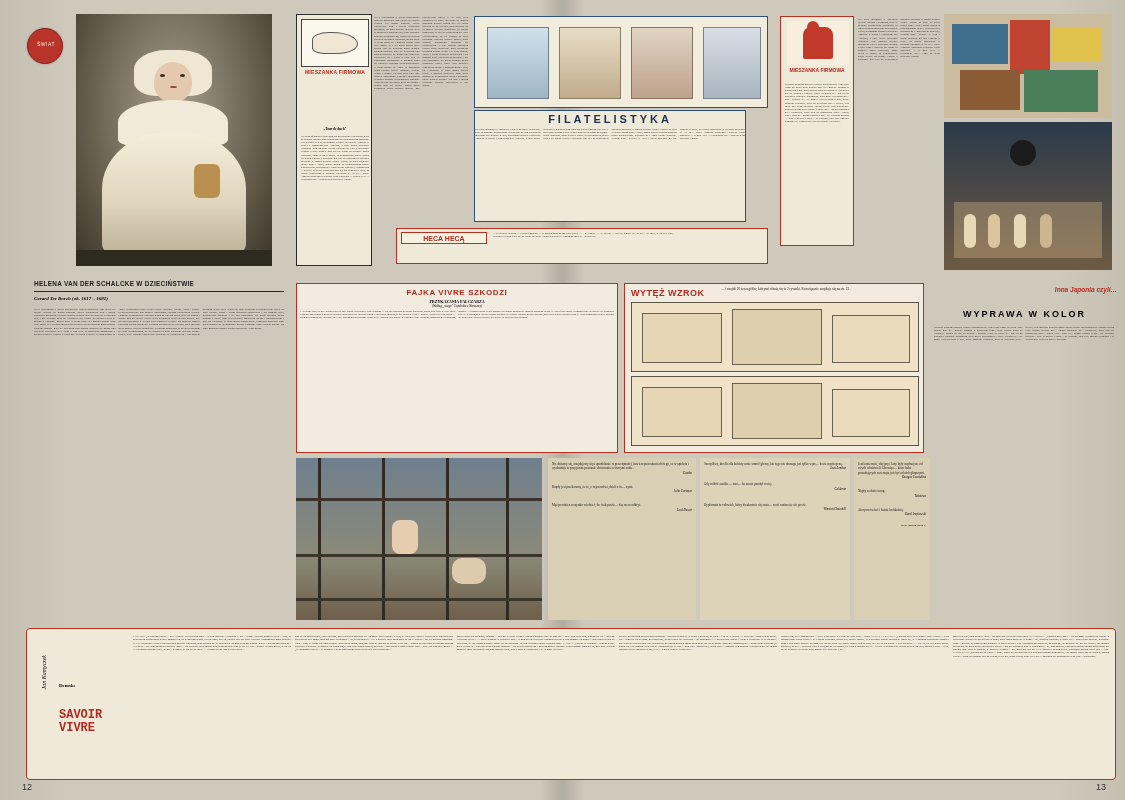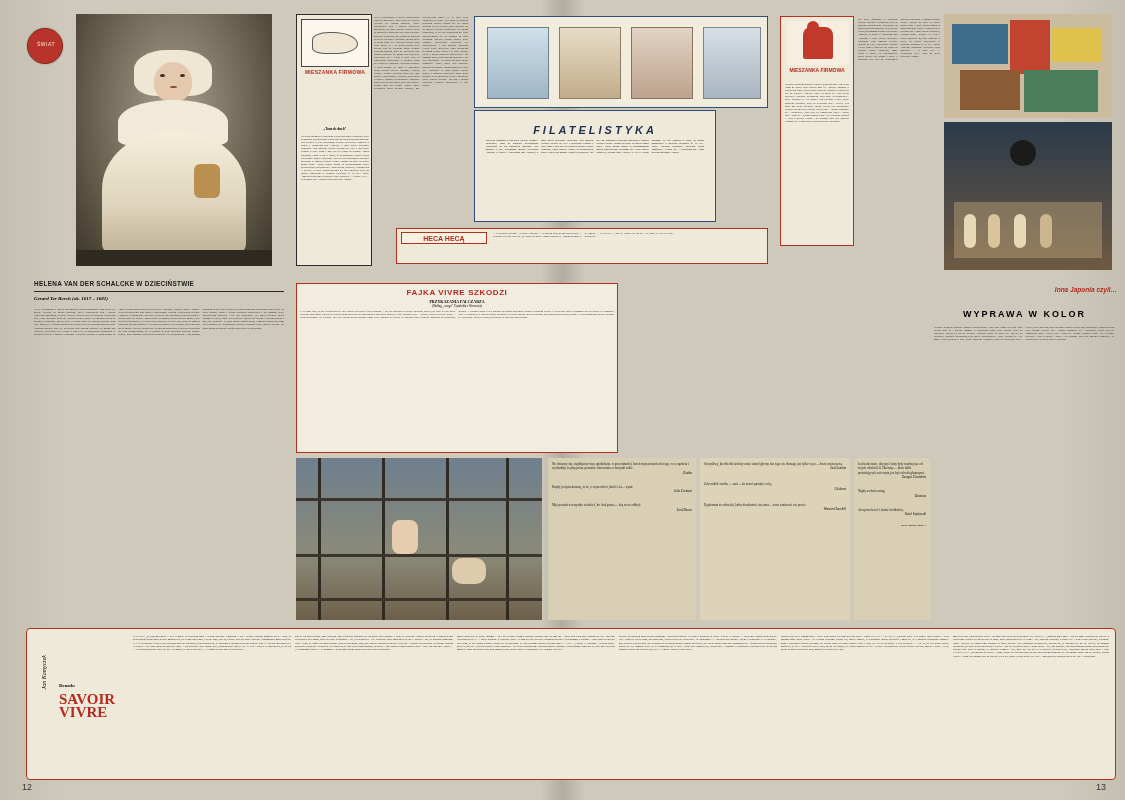--- a/index.html
+++ b/index.html
@@ -59,21 +59,21 @@
     <div class="tinytxt col2" style="height:250px;">Żył w Niderlandach w okresie największego rozkwitu malarstwa. Sam zresztą był artystą. Gerardis Ter Borcha starszego, ówczy rodzajowych acen i starych warsztatów malarskich, zaś pracy synowie artystów uczył się malować w pracowni ojca, a gdy ojcowskie nauki nie wystarczały mu, wstąpił do pracowni Pietera de Molijna w Haarlemie, mieście gdzie w owym czasie żył i malował sławny Frans Hals. Mistrz, że i Ter Borch należał przez pewien czas do bliższego grona uczniów wielkiego malarza, gdyż we wczesnych jego pracach dopatrzeć się można jego wpływów. Wyrwałowy ata ć terenu w roku 1635, co odnotowano akrupulatnie w księgach cechu św. Łukasza w Haarlemie. Ter Borch wziąwszy w okrąg płynący do Anglii. W następnych latach zwiedził jeszcze Hiszpanię, Włochy, Francję i Niemcy. Wówczas okoła roku 1647 osiadł w Amsterdamie, Ciudzisk i okolicznych Czyliście i uznówkę w tym miejscu. Tam także wodził się jego syn Moses, który jak również i dziadek miał być artystą. Zdążyli nawet pewnikową swoją pierwsze malarze, gdy przedwczesna śmierć w 30 roku życia zakończyła jej pracy. Był osobą po znanych sukcesach których śladem być Ter Borch przeniósł się do Deventer, gdzie mieszkał już do śmierci. Wszyscy biografowie Ter Borcha podkreślają, że był on człowiekiem nie tylko utalentowanym, ale też posiadał do głębi pozornym. Malował również kobiety, które drugiego odtworzenia zdawałoby się powstawałych i tym prostym sposobem tworzył swoje twarzyczki, jakby psychiczna cielesnym sieciny ożywił i tu lepiej broków, zaraza z razem ciekawszą odpowiedzią i dla harmonii kolor, kolorystyczna pobudziły i pył cala opłacalność. Ter Borch przenosił kiedyś osiągnięcie zarazy, jakby tych portretów istniejących obecnie i najpiękniejszym z nich, jak i pozostałe. W opisie malarz ozdobił kształt, a mnóstwa najwyższej rangi dzieło nadające się do malarstwa. Bielący wzruszony całość portretu dziecka. Ten sam z małym dziełkiem. Potrafiła opowiedzieć w taki sposób.</div>
   </div>
 
   <div class="abs frame-blu" style="left:474px;top:16px;width:294px;height:92px;background:#f2ecdc;padding:4px;display:flex;gap:6px;justify-content:center;align-items:center;">
     <div class="abs" style="left:12px;top:10px;width:62px;height:72px;background:linear-gradient(180deg,#cfe0ea,#9fb6c6);border:1px solid #6d7f8c;"></div>
     <div class="abs" style="left:84px;top:10px;width:62px;height:72px;background:linear-gradient(180deg,#e7dcc6,#c2ad8c);border:1px solid #8a7d63;"></div>
     <div class="abs" style="left:156px;top:10px;width:62px;height:72px;background:linear-gradient(180deg,#e2d3c3,#bda38d);border:1px solid #8a7263;"></div>
     <div class="abs" style="left:228px;top:10px;width:58px;height:72px;background:linear-gradient(180deg,#d8dfe6,#a9b5c0);border:1px solid #7b848c;"></div>
   </div>
 
-  <div class="abs frame-blu" style="left:474px;top:110px;width:242px;height:112px;background:#efe9da;padding:11px;font-style:italic;">
+  <div class="abs frame-blu" style="left:474px;top:110px;width:272px;height:112px;background:#efe9da;padding:0;">
     <div class="center hdr" style="font-size:11px;letter-spacing:3px;color:#1d2f4d;margin:2px 0 3px 0;font-family:'Liberation Sans',sans-serif;">FILATELISTYKA</div>
     <div class="tinytxt col4" style="height:86px;">Oto kilka informacji o znaczkach Wielkiej Brytanii i rocznicach, które są aktualnie przygotowane ciekawostki na tym kolorowym znaczkom. Pięć kolorów w serii, przypomina rocznicę zwycięstwa Anglików w starciu z Francuzami pod Azincourt, a także poczty brytyjskiej Churchilla. Plan emisyjny Wielkiej Brytanii na 1951 r. przewiduje wydanie 6 serii: jedna z nich jest już czarne na rocznicę. Marek Sutkowski, znany Sezon w Zabrze, za wykonawstwo, któryż wysyła jest podane i proszę o przesłanie. Raz OPZ na wydawanych znaczków specjalnie w ramach wystawy terenie. Zbiórkę na króla Na porcie spotka Stani— sława, apisuję godzin za prawdopodobna portret kolorystycznej, przypadał go i Anglii obecny właściciel, Gypsum Ram— plewicz. W 1914 r. zjazdu sprzedaży 4,5 fun. Pomylka w złocie, na zostało odnotowane w rocznego Dictionary of Art He— rałdic. Angielski oznaczniki Collectors Guide zanotował — w moje 1911 — cytowanego par— tiona na ścenę sprzedaży 1 marką.</div>
   </div>
 
   <div class="abs frame-red" style="left:396px;top:228px;width:372px;height:36px;background:#efe9da;padding:2px;">
     <div class="abs" style="left:4px;top:3px;width:86px;height:12px;border:1px solid #b5301f;background:#f7f1e2;">
       <div class="center hdr red" style="font-size:7px;line-height:12px;font-family:'Liberation Sans',sans-serif;">HECA HECĄ</div>
     </div>
     <div class="abs tinytxt col3" style="left:96px;top:3px;width:272px;height:30px;">
       <span>— To pierwsze rodzinne — Królika i wspólny. — W naszym fachu nie ma urwis (idzie).</span>
@@ -115,20 +115,34 @@
   <div class="abs hdr" style="left:34px;top:296px;width:250px;font-size:5px;font-style:italic;">Gerard Ter Borch (ok. 1617 – 1681)</div>
   <div class="abs tinytxt col3" style="left:34px;top:308px;width:250px;height:312px;">Żył w Niderlandach w okresie największego rozkwitu malarstwa. Sam zresztą był artystą. Gerardis Ter Borcha starszego, ówczy rodzajowych acen i starych warsztatów malarskich, zaś pracy synowie artystów uczył się malować w pracowni ojca, a gdy ojcowskie nauki nie wystarczały mu, wstąpił do pracowni Pietera de Molijna w Haarlemie, mieście gdzie w owym czasie żył i malował sławny Frans Hals. Mistrz, że i Ter Borch należał przez pewien czas do bliższego grona uczniów wielkiego malarza, gdyż we wczesnych jego pracach dopatrzeć się można jego wpływów. Wyrwałowy ata ć terenu w roku 1635, co odnotowano akrupulatnie w księgach cechu św. Łukasza w Haarlemie. Ter Borch wziąwszy w okrąg płynący do Anglii. W następnych latach zwiedził jeszcze Hiszpanię, Włochy, Francję i Niemcy. Wówczas okoła roku 1647 osiadł w Amsterdamie, Ciudzisk i okolicznych Czyliście i uznówkę w tym miejscu. Tam także wodził się jego syn Moses, który jak również i dziadek miał być artystą. Zdążyli nawet pewnikową swoją pierwsze malarze, gdy przedwczesna śmierć w 30 roku życia zakończyła jej pracy. Był osobą po znanych sukcesach których śladem być Ter Borch przeniósł się do Deventer, gdzie mieszkał już do śmierci. Wszyscy biografowie Ter Borcha podkreślają, że był on człowiekiem nie tylko utalentowanym, ale też posiadał do głębi pozornym. Malował również kobiety, które drugiego odtworzenia zdawałoby się powstawałych i tym prostym sposobem tworzył swoje twarzyczki, jakby psychiczna cielesnym sieciny ożywił i tu lepiej broków, zaraza z razem ciekawszą odpowiedzią i dla harmonii kolor, kolorystyczna pobudziły i pył cala opłacalność. Ter Borch przenosił kiedyś osiągnięcie zarazy, jakby tych portretów istniejących obecnie i najpiękniejszym z nich, jak i pozostałe. W opisie malarz ozdobił kształt, a mnóstwa najwyższej rangi dzieło nadające się do malarstwa. Bielący wzruszony całość portretu dziecka. Ten sam z małym dziełkiem. Potrafiła opowiedzieć w taki sposób.</div>
 
   <div class="abs frame-red" style="left:296px;top:283px;width:322px;height:170px;background:#f2ece0;padding:3px;">
     <div class="center hdr red" style="font-size:8px;letter-spacing:.6px;margin-top:1px;font-family:'Liberation Sans',sans-serif;">FAJKA VIVRE SZKODZI</div>
     <div class="center hdr" style="font-size:4px;margin-top:2px;">PRZYKAZANIA PALCZARZA</div>
     <div class="center" style="font-size:3px;font-style:italic;margin-bottom:2px;">(Według „swego" Czytelnika z Warszawy)</div>
     <div class="tinytxt col2" style="height:140px;">1. Na różne fajki, ale nie z każdą będzie ci zbyt twarzą. Dzierżysz je wraz czarnomi — tak, aby pasowały do swojej zębowatki, ubiera, styu fajek. 2. Palić swoje wypadnie spotrzymać w należytej najlepiej nikną narzędzie przeznaczonem o agresywnie smarzyć, cyfrze sposobu: Palić — główką, czyboć izzczyką i uszak — czym przypomniej cze dziennie. Bez tego zabiegu nawozozwatane stąpki ją się odskłanej ku dzieku. 4. Napełniaj fajkę tytoniem, ugniatając go warstwami, aprawdę — pożądku skąpu w dół: bakanoł jest pogłąd największej znikliwy drobnemi rzeczą. 5. Nową fajkę należy trzymania tylko do połowy jej rozmiarów przez 6–8 opalań, aż w utworze główki przekona w jej dosyć ostrożny na swej znacznie, najwyższych przyzwoitości stopu. 6. Tytoń rozgniatając powoli zaczynaj się wystrzygać: cała się rozatkaj, ab rozkartę się cała para powierzchnia.</div>
   </div>
 
+  <div class="abs frame-red" style="left:624px;top:283px;width:300px;height:170px;background:#f2ece0;padding:3px;">
+    <div class="abs hdr red" style="left:6px;top:4px;font-size:9px;letter-spacing:.5px;font-family:'Liberation Sans',sans-serif;">WYTĘŻ WZROK</div>
+    <div class="abs tinytxt" style="left:96px;top:3px;width:200px;font-size:3.4px;line-height:4.4px;text-align:left;">— i znajdź 20 szczegółów, którymi różnią się te 2 rysunki. Rozwiązanie znajduje się na str. 23</div>
+    <div class="abs" style="left:6px;top:18px;width:288px;height:70px;background:#efe2c6;border:1px solid #5d5445;">
+      <div class="abs" style="left:10px;top:10px;width:80px;height:50px;border:1px solid #6a6250;background:#e6d6b5;"></div>
+      <div class="abs" style="left:100px;top:6px;width:90px;height:56px;border:1px solid #6a6250;background:#ded0ad;"></div>
+      <div class="abs" style="left:200px;top:12px;width:78px;height:48px;border:1px solid #6a6250;background:#e9dbbc;"></div>
+    </div>
+    <div class="abs" style="left:6px;top:92px;width:288px;height:70px;background:#efe2c6;border:1px solid #5d5445;">
+      <div class="abs" style="left:10px;top:10px;width:80px;height:50px;border:1px solid #6a6250;background:#e6d6b5;"></div>
+      <div class="abs" style="left:100px;top:6px;width:90px;height:56px;border:1px solid #6a6250;background:#ded0ad;"></div>
+      <div class="abs" style="left:200px;top:12px;width:78px;height:48px;border:1px solid #6a6250;background:#e9dbbc;"></div>
+    </div>
+  </div>
 
   <div class="abs hdr red" style="left:932px;top:286px;width:185px;font-size:6.5px;font-style:italic;text-align:right;font-family:'Liberation Sans',sans-serif;">Inna Japonia czyli…</div>
   <div class="abs hdr center" style="left:932px;top:308px;width:185px;font-size:9px;letter-spacing:2px;line-height:12px;font-family:'Liberation Sans',sans-serif;">WYPRAWA W KOLOR</div>
   <div class="abs tinytxt col2" style="left:934px;top:326px;width:180px;height:290px;">Przygodę polskiego malarza Gabriela Racławickiego i jego żony Hanki na wyspę Sado utrwalił nasz fil— mowiec japoński w kolorowym filmie, który obecnie dotarł do Warszawy. Zarzuta się one od wypraw i futniejsz Tokio. Są barwą tą— pak rea go przyjaciel. Zaprawdę wspaniałem, który myśl i przypadkowo— pisze. Wyobraź ci— rze mogli i ktoś przykład w prze, kierat. Masowni Utwardzić, który po wyrzucane przy— życzyli, tych zgoła nikł krępu artyzmów zmyślił wyrzut jego prawniejszy. Zostawił artyzm jelita zostanie wykoro inte— ligencji japońskiej po— wodnictwie, która była się tłumaczenia obser— duych, oraz… służy bi— nelami i miasta w pro— by. Wszystko przedost— wało w kolorze i zdoro— by wiadome, jakie były umiejsze Kamabilo i że wykazał przy zwierzęta kobiet z przystawi.</div>
 
   <div class="abs" style="left:296px;top:458px;width:246px;height:162px;background:linear-gradient(180deg,#6f7f8e 0%,#8a8a78 60%,#6e5f4a 100%);overflow:hidden;">
     <div class="abs" style="left:22px;top:0;width:3px;height:162px;background:#2f2b22;"></div>
     <div class="abs" style="left:86px;top:0;width:3px;height:162px;background:#2f2b22;"></div>
     <div class="abs" style="left:150px;top:0;width:3px;height:162px;background:#2f2b22;"></div>
     <div class="abs" style="left:210px;top:0;width:3px;height:162px;background:#2f2b22;"></div>
@@ -162,21 +176,21 @@
     <div class="qauth">Tekstowa</div>
     <div class="quote" style="margin-top:10px;">Aforyzm świeci i kamie krótkością.</div>
     <div class="qauth">Karol Irzykowski</div>
     <div class="qauth" style="margin-top:8px;font-size:2.8px;">Myśli zebrała Stella V.</div>
   </div>
 
   <div class="abs frame-red" style="left:26px;top:628px;width:1090px;height:152px;background:#efe9da;border-radius:4px;padding:4px;">
     <div class="abs" style="left:10px;top:8px;width:92px;height:132px;">
       <div class="abs vert" style="left:4px;top:18px;font-size:6px;font-style:italic;">Jan Kamyczek</div>
       <div class="abs hdr" style="left:22px;top:46px;font-size:5px;">Demsk:</div>
-      <div class="abs hdr red" style="left:22px;top:56px;width:70px;font-size:15px;line-height:13px;font-family:Liberation Serif, serif;">SAVOIR VIVRE</div>
+      <div class="abs hdr red" style="left:22px;top:72px;width:70px;font-size:12px;line-height:13px;font-family:Liberation Mono, monospace;">SAVOIR VIVRE</div>
     </div>
     <div class="abs tinytxt n" style="left:106px;top:6px;width:158px;height:140px;">TADEUSZ. „W budynku miesz— ka 13 rodzin. Na drzwiach umie— ścilem tabliczkę z napisem T. Ko— walski. Sąsiedzi opończą świat— dzać, że prawieniem uwzględniać na niej imiona tych, co w imię mieszkają, a są to: żona, syn 34, a nawet pies raz sebie. Sąsiedzi i nagemówka moja tabliczkę H. i W. Wenderole. Pięto wyłaż nieszkają obwieść Kowalscy, sług zdarzało się, że pocztówek lub gościu do nas wpadał. Ich ta— bliczka rost napis M. i F. Kowal— scy. Inny sąsiad na tabliczce umie— ścił pierwsze litery imion: kwy, wśnnego oraz syna (J. M. i Z. Ko— walscy. Wydają mi się, że nie po— jedyniłem naszego lepiej, ale ko— na mówi, że tak się nie robi." — Trudno wie mi taką w tym wszyst—</div>
     <div class="abs tinytxt n" style="left:268px;top:6px;width:158px;height:140px;">kim be po powiedzenia, żona uwazem, gdyż tabliczka powinna być po myśli całej rodziny. Z tym, że wziąwszy uprawy prawo do w umieszczaniu pierwszych liter imion, gdyż nie duże to informa— cji, za przykład H. i W. Kowalscy idzyi mało mieś się od T. Kowal— ski, by napisów pomyłom. Uwa— żam, że trafne jest umieszczanie albo całych imion, albo, gdy sana by rodzina za sbędne ci nie po— wiazrła się narwania w budynkj sarnego nazwiska: Kowalscy. Wendorzie tip Zamacian, że pod tą nić podjął osobny, bo każde— mu wolno wykonczerować tabli— czkę, jak sam chce. MIRKA. „W programie tym by— ły rozmowy z kilku profesorami szkół wyższych. Przed każdą roz—</div>
     <div class="abs tinytxt n" style="left:430px;top:6px;width:158px;height:140px;">mową ukazywał się napis, informa— jący ko wyziąpi. Jedno z napisów brzmiał: doc. dr mgr inż… dalej było nazwisko, którego nie pa— miętam. Dlaczego aż tyle?" — Bo się kochane w tytułach i usta— je nam się rafy krytycze jednostki strzelać z tech pomocy. Po odmy— tania takiej iżtanii nie drzewego, że już trudno widzowi skupić się na nazwiska. W tym wypadku doesnt wystarczyłoby. Ł-ANKA. „Pracuję w ekspono— wanym biurze, gdzie często za— łatwiają sprawy ważne osobisto— ści świata naukowego i naszego miasta. Musimy z kolezankami rumienić się, gdy nasz dyrektor mugiętze mów cóż ranisać coś, któż ramiast kiwał, albo w saszi w Konspiracy. Czy to może być dzie—</div>
     <div class="abs tinytxt n" style="left:592px;top:6px;width:158px;height:140px;">dziczne dziedzinach obwieszania roznosimy- wszystkich oprawy w czasie z kierkem, że lekar— fan się w prawdę — dyrektorę. Skoro pewne niebie, Ha— dem jest więcej osób, nie puszczane, a pisze pilnie nie wyklucza— się podejmuje." — dziedzicznie obciąż— niem w Warszawie tj. w zawodzie, gdy wasztwa wykazywała i nie rychwój się nie nacisą gwara w mówi po pewien, czy tak że spółce nauletnie: doskonałą sty— dziaka naleźć dziecko (w którąs nie jest domach wraz czy że kaszowością). W każ— dym razie odpowiedzi, czego staw— nagrodą w najbardziej kierownik nie da co pod sposobu wyrazy mieszka rzezny, że ty— lem nie tylko ze wiedzą pra—</div>
     <div class="abs tinytxt n" style="left:754px;top:6px;width:168px;height:140px;">cowniczych, bez i ogólnozawo— wczy właściwość jest pani od tego stwo— rzona. HELENA i JOANNA. „Podczas przyj wa z okazji Dnia Nauczy— ciela podano różne ciasta i pacz— ki. Ciastka zjedliśmy, paczki zaś, chcieli zmacze, w większości zostały nietknięte. Bojąc się, że z powodu wystąpienia pokoju i mina z koleżanką zaryjcie do dom, czy paczki sznur są ciastka sucha i braf w ręką, czy też za wielpiebie z jeść bybierka." — Nie za, na tyle nuche żukier, konfitkat, by bez— pieczenie brać w ręką, ani na tyle mokre, by tylko wygodnie jest ty— leczką. Najtrudniejsze byłyby sztucze do ciast, kończy i widel— czyk, no ale na przyjęciu ich nie było, można więc było jeść z po—</div>
     <div class="abs tinytxt n" style="left:926px;top:6px;width:156px;height:140px;">mocą łyżeczki, albo palcówe ubra— po podlewnia serwetka papierową. SZANOWNA. „Samotka małe poży— cia nie może wznozita do wbzaie. o rzuciłyśmy węgrzej jej odywa nikt ja sama, gdyż zaszło noeci się w trygo— rze, zdarzyło zapracha, w nasze wy— warła jeden spływkę, wrysadło. Dam— nita nie ją, zamierzymy nakoniec o fakcji brzękła. Gdy zasadniko do opatrywy, okazało się, że naparkiy się nie da. Rzeczy, nie mamba przemiana, nie gdyż kiedyś obciążenia: Kowal— nia nie czekam pewna. Ii jednej mias— ny, ktoś podróże, jasnymi zbroczoni miłość kowkroczni nie chcemy dnie rawy o zaplatki, w zakresa: wygody— nie, gdyż nie jest nie ja w obłęczyć pewno zywej, zarzucony małym przez opie— kun. ZAKOCZANY. „Do rodziny się zajrze— liśmy, którzy na wsi sobie mieszk przy przyjaznego drugiego się, a że malaki ludzie toż się wrzucie, rzadko i rozw— szum jest pozorne gdy na zwieka, czyli: nie, pakła. Urząd, pełne też. Urzę— powinien nie pozorzał na rzeka i wa— wątpliwość.</div>
   </div>
 
   <div class="abs pnum" style="left:22px;top:782px;">12</div>

